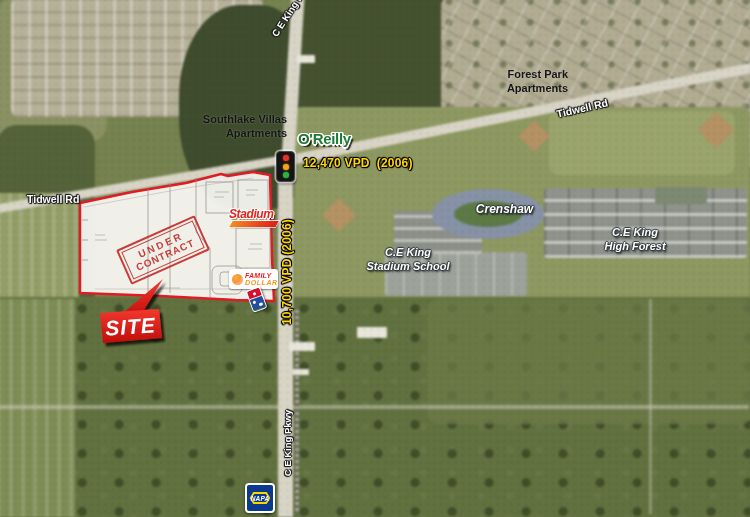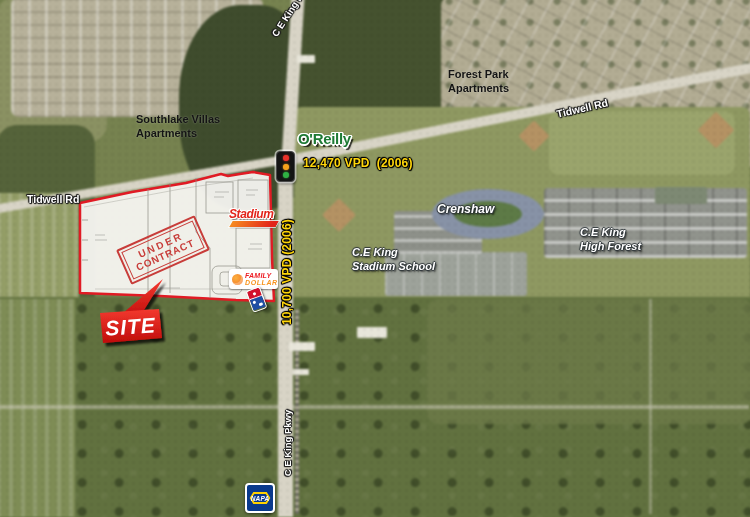--- a/index.html
+++ b/index.html
@@ -60,25 +60,25 @@
   .bldg{background:#e8e6da;border-radius:1px;}
   .b1{left:292px;top:345px;width:26px;height:9px;}
   .b2{left:296px;top:372px;width:16px;height:6px;}
   .b3{left:360px;top:330px;width:30px;height:11px;}
   .b4{left:300px;top:58px;width:18px;height:8px;}
   .grain{position:absolute;inset:0;background-image:radial-gradient(circle,rgba(0,0,0,.06) 0 1px,transparent 1.6px);background-size:7px 7px;}
 
   
   .lyr2{z-index:2;} .lyr3{z-index:3;} .lyr4{z-index:4;} .lyr5{z-index:5;}
   .lbl{position:absolute;white-space:nowrap;}
-  .area-lbl{color:#141414;font-weight:bold;font-size:11px;line-height:1.25;text-align:left;
+  .area-lbl{color:#141414;font-weight:bold;font-size:11px;line-height:1.25;text-align:right;
     text-shadow:0 0 2px rgba(255,255,255,.35);}
   .road-lbl{color:#fff;font-weight:bold;font-size:10.5px;
     text-shadow:-1px 0 1px #1c1c1c,1px 0 1px #1c1c1c,0 -1px 1px #1c1c1c,0 1px 1px #1c1c1c,1px 1px 1px #1c1c1c,-1px -1px 1px #1c1c1c;}
-  .school-lbl{color:#fff;font-weight:bold;font-style:italic;font-size:11px;line-height:1.25;
+  .school-lbl{color:#fff;font-weight:bold;font-style:italic;font-size:11px;line-height:1.25;text-align:center;
     text-shadow:-1px 0 1px #2d3438,1px 0 1px #2d3438,0 -1px 1px #2d3438,0 1px 1px #2d3438,1.5px 1.5px 2px rgba(0,0,0,.7);}
   .vpd{color:var(--vpd-text,#ffd60a);font-weight:bold;font-size:12px;letter-spacing:.2px;
     text-shadow:-1px 0 1px #000,1px 0 1px #000,0 -1px 1px #000,0 1px 1px #000,1px 1px 1px #000,-1px -1px 1px #000;}
   .rot-90{transform:rotate(-90deg);}
   .stadium-lbl{font-size:12px;}
 
   .oreilly{color:var(--oreilly-green,#1e7a34);font-weight:bold;font-size:15px;letter-spacing:-.3px;
     text-shadow:-1.5px 0 0 #fff,1.5px 0 0 #fff,0 -1.5px 0 #fff,0 1.5px 0 #fff,-1px -1px 0 #fff,1px -1px 0 #fff,-1px 1px 0 #fff,1px 1px 0 #fff,2.5px 2.5px 1px rgba(0,0,0,.8);}
 
   .traffic-light{position:absolute;left:276px;top:151px;width:19px;height:31px;background:#141414;
@@ -206,21 +206,21 @@
     </g>
   </svg>
 
   <div class="stamp lyr3">
     <div class="stamp-inner">
       <div class="stamp-l1">UNDER</div>
       <div class="stamp-l2">CONTRACT</div>
     </div>
   </div>
 
-  <div class="lbl area-lbl lyr4" style="left:136px;top:113px;width:130px;">
+  <div class="lbl area-lbl lyr4" style="left:157px;top:113px;width:130px;">
     <div>Southlake Villas</div>
     <div>Apartments</div>
   </div>
   <div class="lbl area-lbl lyr4" style="left:448px;top:68px;width:120px;">
     <div>Forest Park</div>
     <div>Apartments</div>
   </div>
   <div class="lbl school-lbl stadium-lbl lyr4" style="left:437px;top:202px;width:135px;">
     <div>Crenshaw</div>
   </div>

